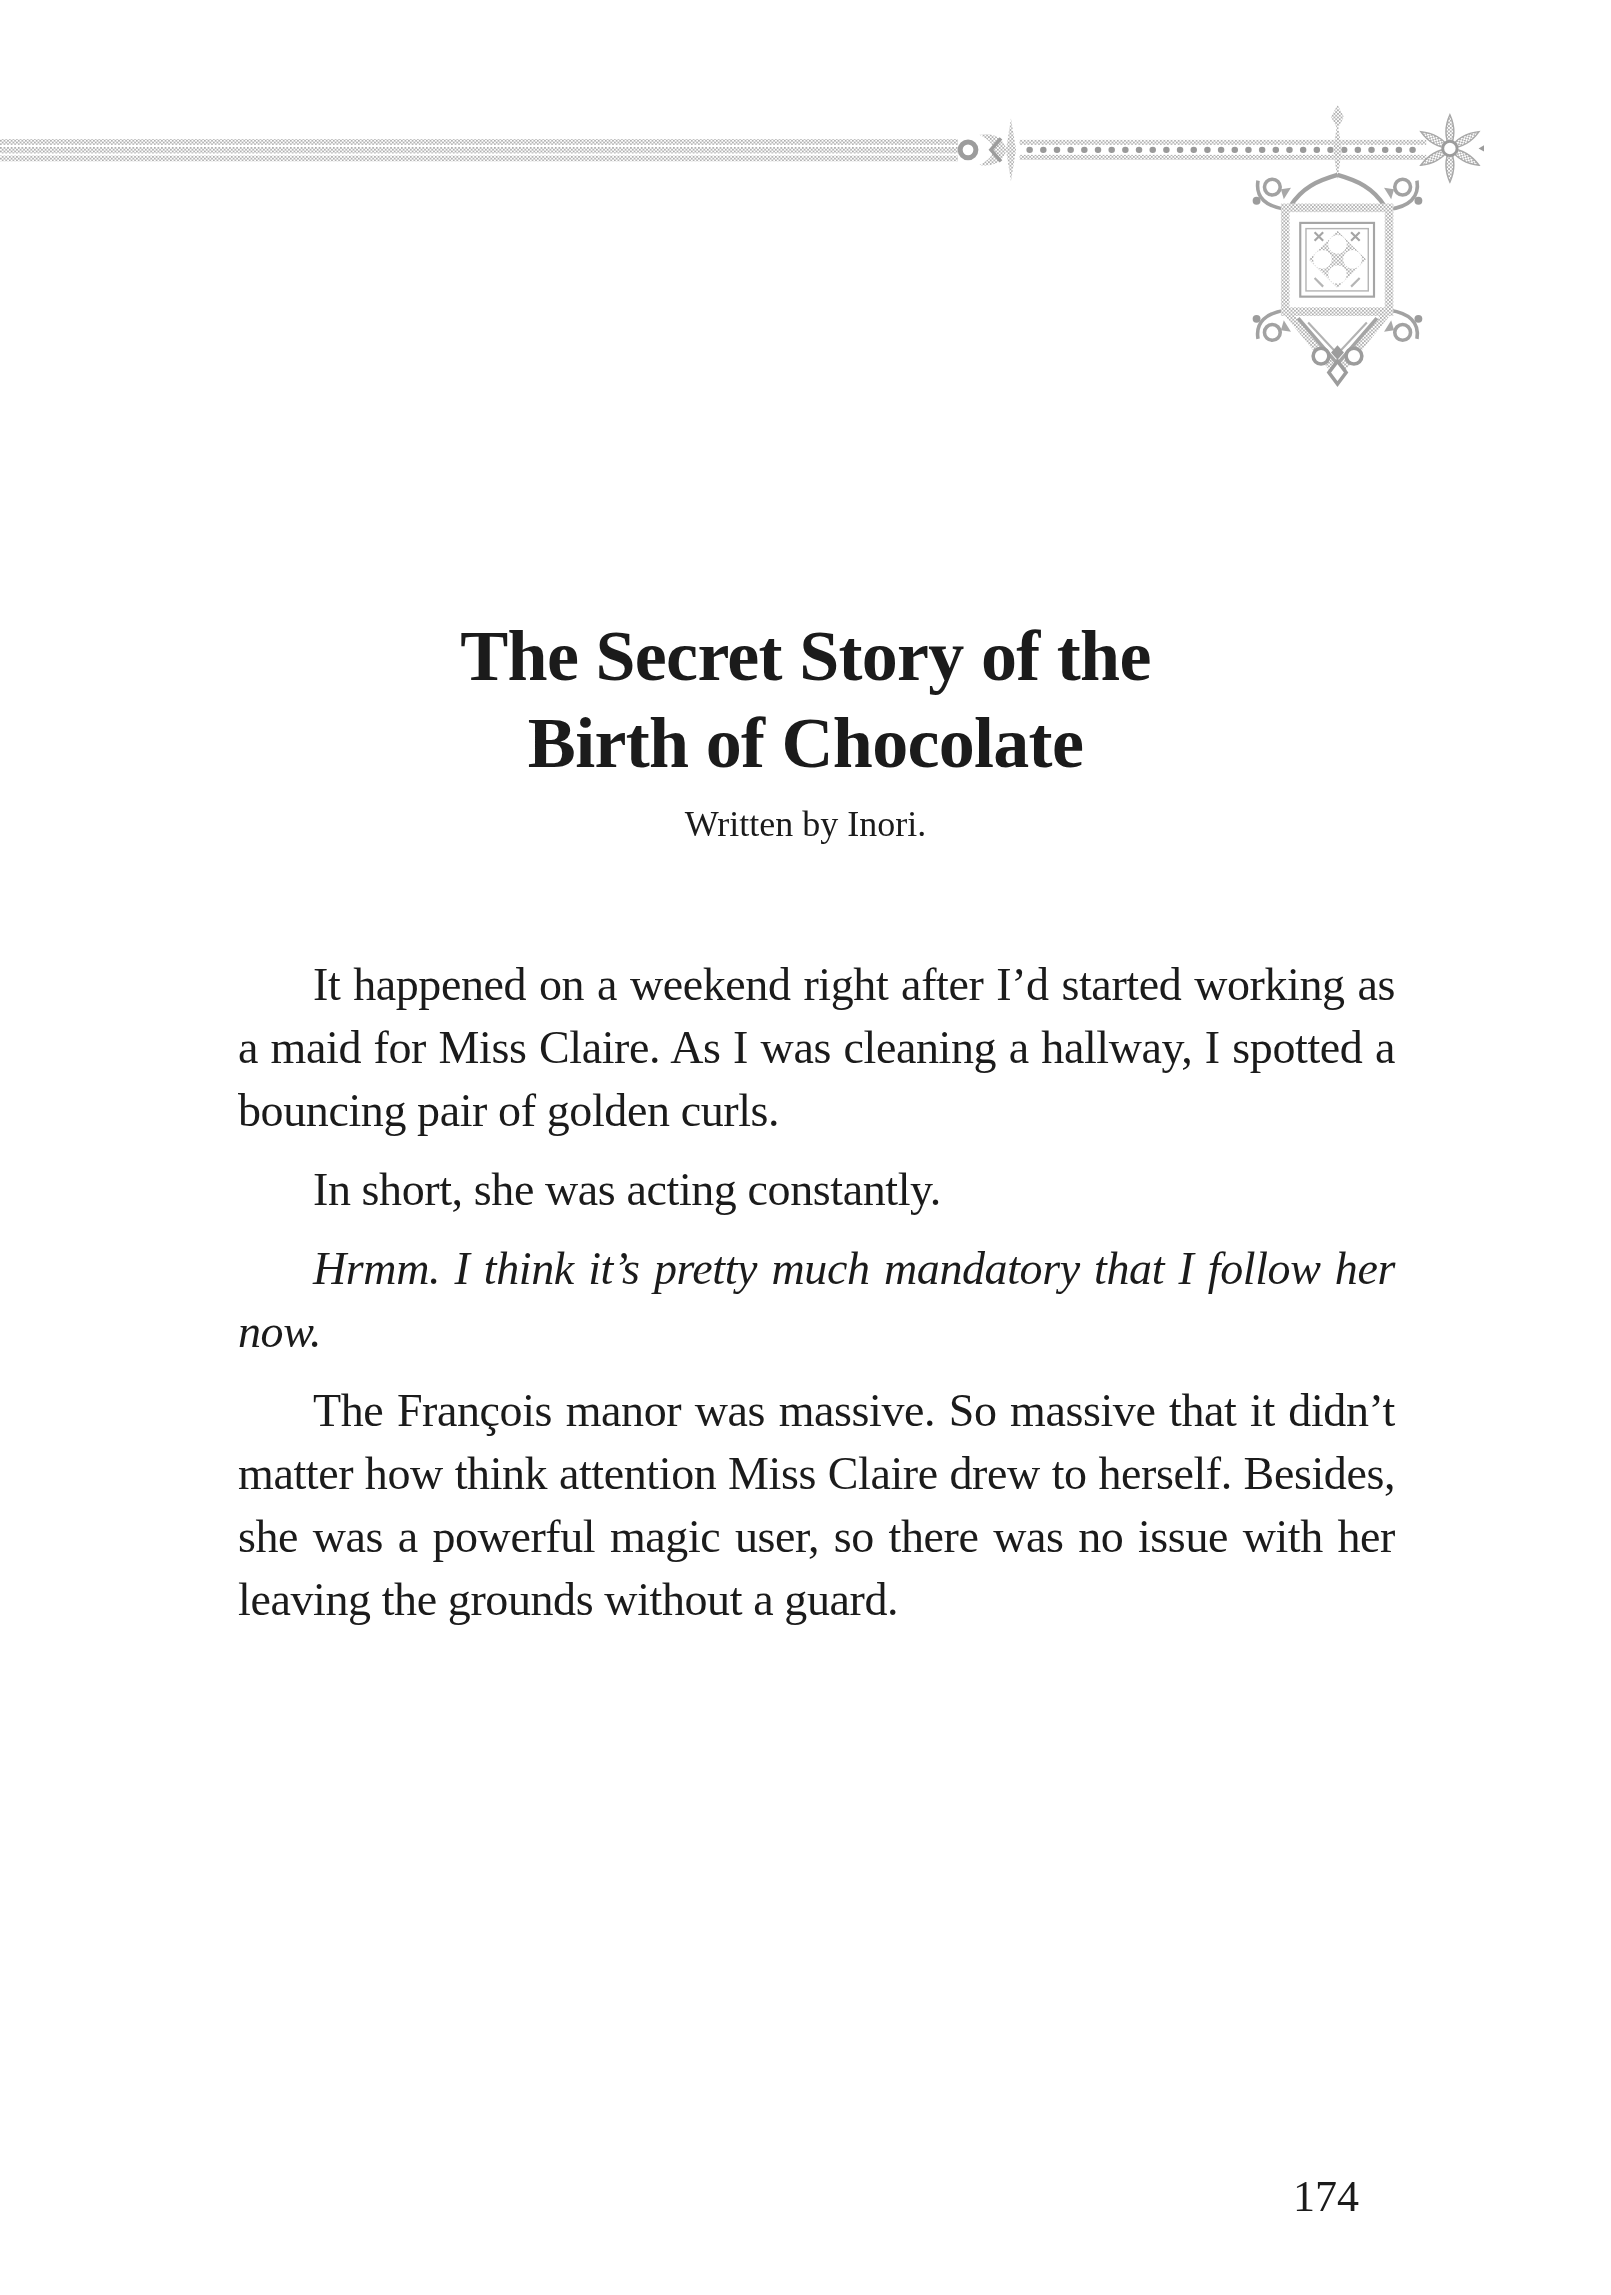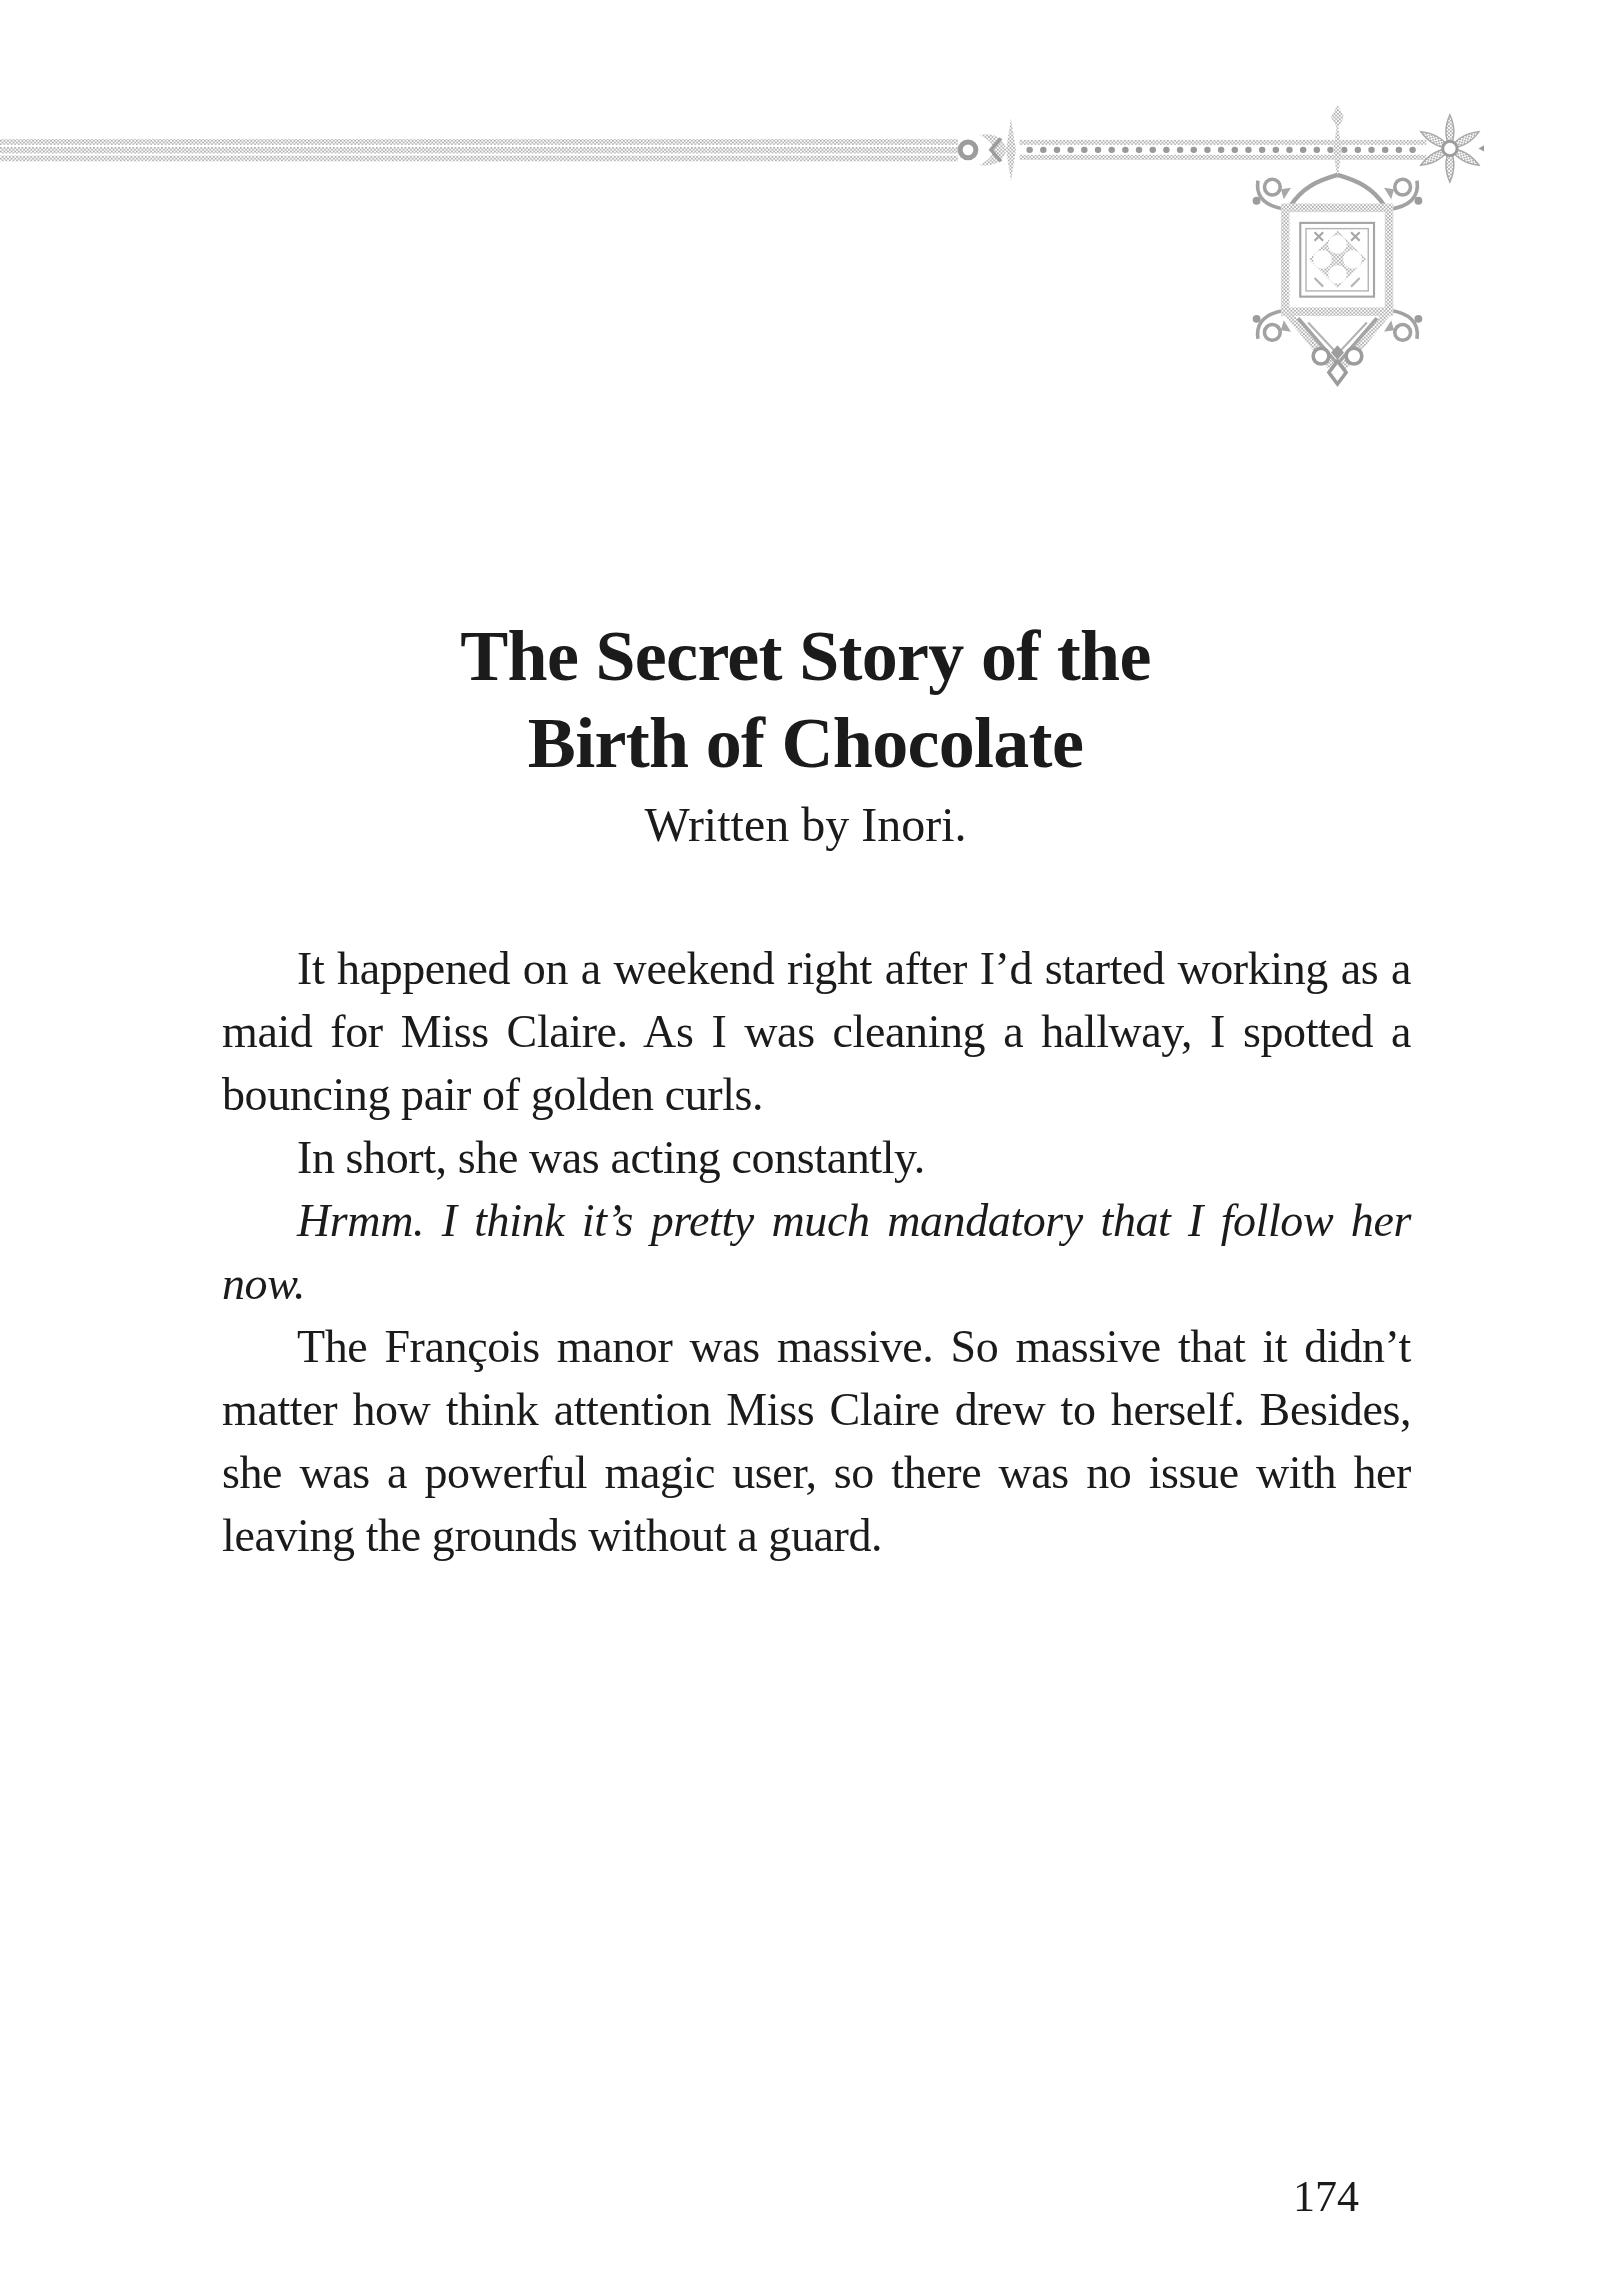--- a/index.html
+++ b/index.html
@@ -25,36 +25,36 @@
     text-align: center;
   }
   .title-line {
     font-size: 72px;
     line-height: 87px;
     font-weight: bold;
     letter-spacing: -0.7px;
     white-space: nowrap;
   }
   .byline {
-    font-size: 48px;
+    font-size: 36px;
     line-height: 57px;
     margin-top: 8.6px;
   }
   .body-text {
     position: absolute;
     left: 222px;
     width: 1189px;
     top: 937px;
     font-size: 46px;
     line-height: 63px;
     text-align: justify;
     letter-spacing: -0.4px;
   }
   .para {
-    margin: 0;
+    margin: 16px;
     text-indent: 75px;
   }
   .para.italic { font-style: italic; }
   .page-number {
     position: absolute;
     top: 2175px;
     right: 125px;
     font-size: 44px;
     line-height: 43px;
   }

